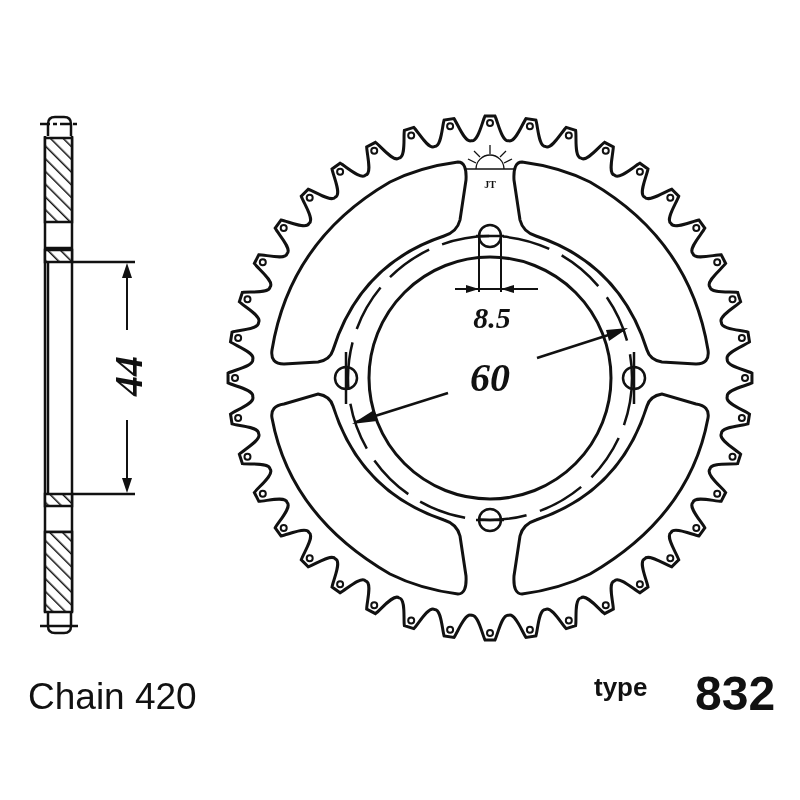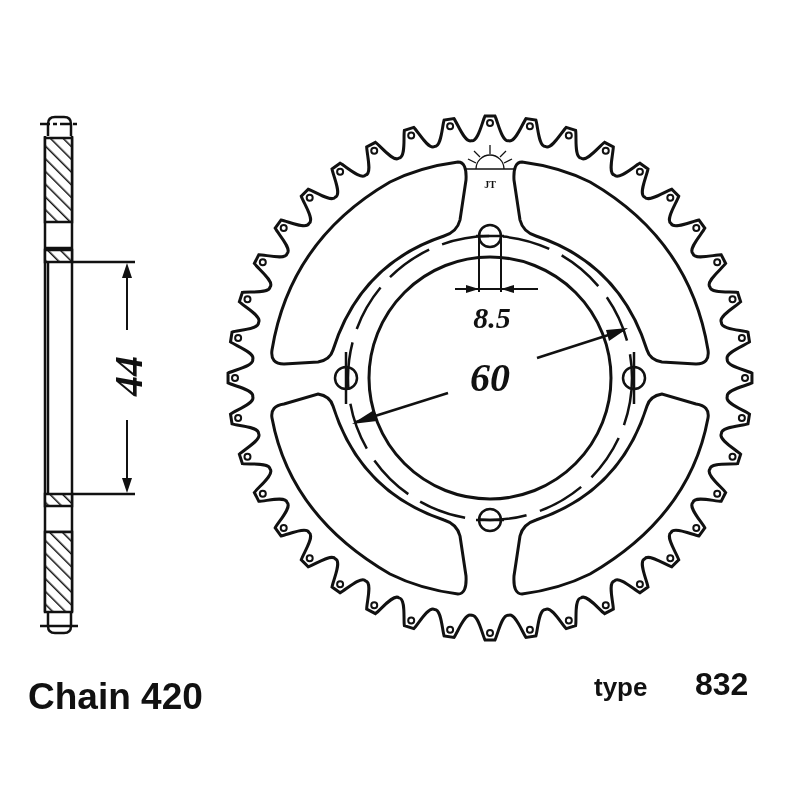--- a/index.html
+++ b/index.html
@@ -1,21 +1,21 @@
 <!DOCTYPE html>
 <html><head>
   <meta charset="utf-8">
   <style>
     html, body { margin: 0; padding: 0; background: #ffffff; }
     body { width: 800px; height: 800px; position: relative; overflow: hidden; font-family: "Liberation Sans", sans-serif; }
     #drawing { position: absolute; left: 0; top: 0; width: 800px; height: 800px; }
-    .label { position: absolute; color: #111111; font-family: "Liberation Sans", sans-serif; font-weight: bold; white-space: nowrap; }
+    .label { position: absolute; color: #111111; font-family: "Liberation Sans", sans-serif; font-weight: normal; white-space: nowrap; }
     #chain-label { left: 28px; top: 676px; font-size: 37px; letter-spacing: 0px; }
     #type-word { left: 594px; top: 672px; font-size: 26px; font-weight: bold; }
-    #type-number { left: 695px; top: 666px; font-size: 32px; font-weight: bold; }
+    #type-number { left: 695px; top: 666px; font-size: 48px; font-weight: bold; }
     .dim { font-family: "Liberation Serif", serif; font-style: italic; font-weight: bold; fill: #111111; }
   </style>
 </head>
 <body>
 
 <svg id="drawing" viewBox="0 0 800 800" xmlns="http://www.w3.org/2000/svg">
   <defs>
     <pattern id="hatch" patternUnits="userSpaceOnUse" width="9" height="9" patternTransform="rotate(-45)">
       <rect width="9" height="9" fill="#ffffff"></rect>
       <line x1="0" y1="0" x2="0" y2="9" stroke="#111" stroke-width="3"></line>

